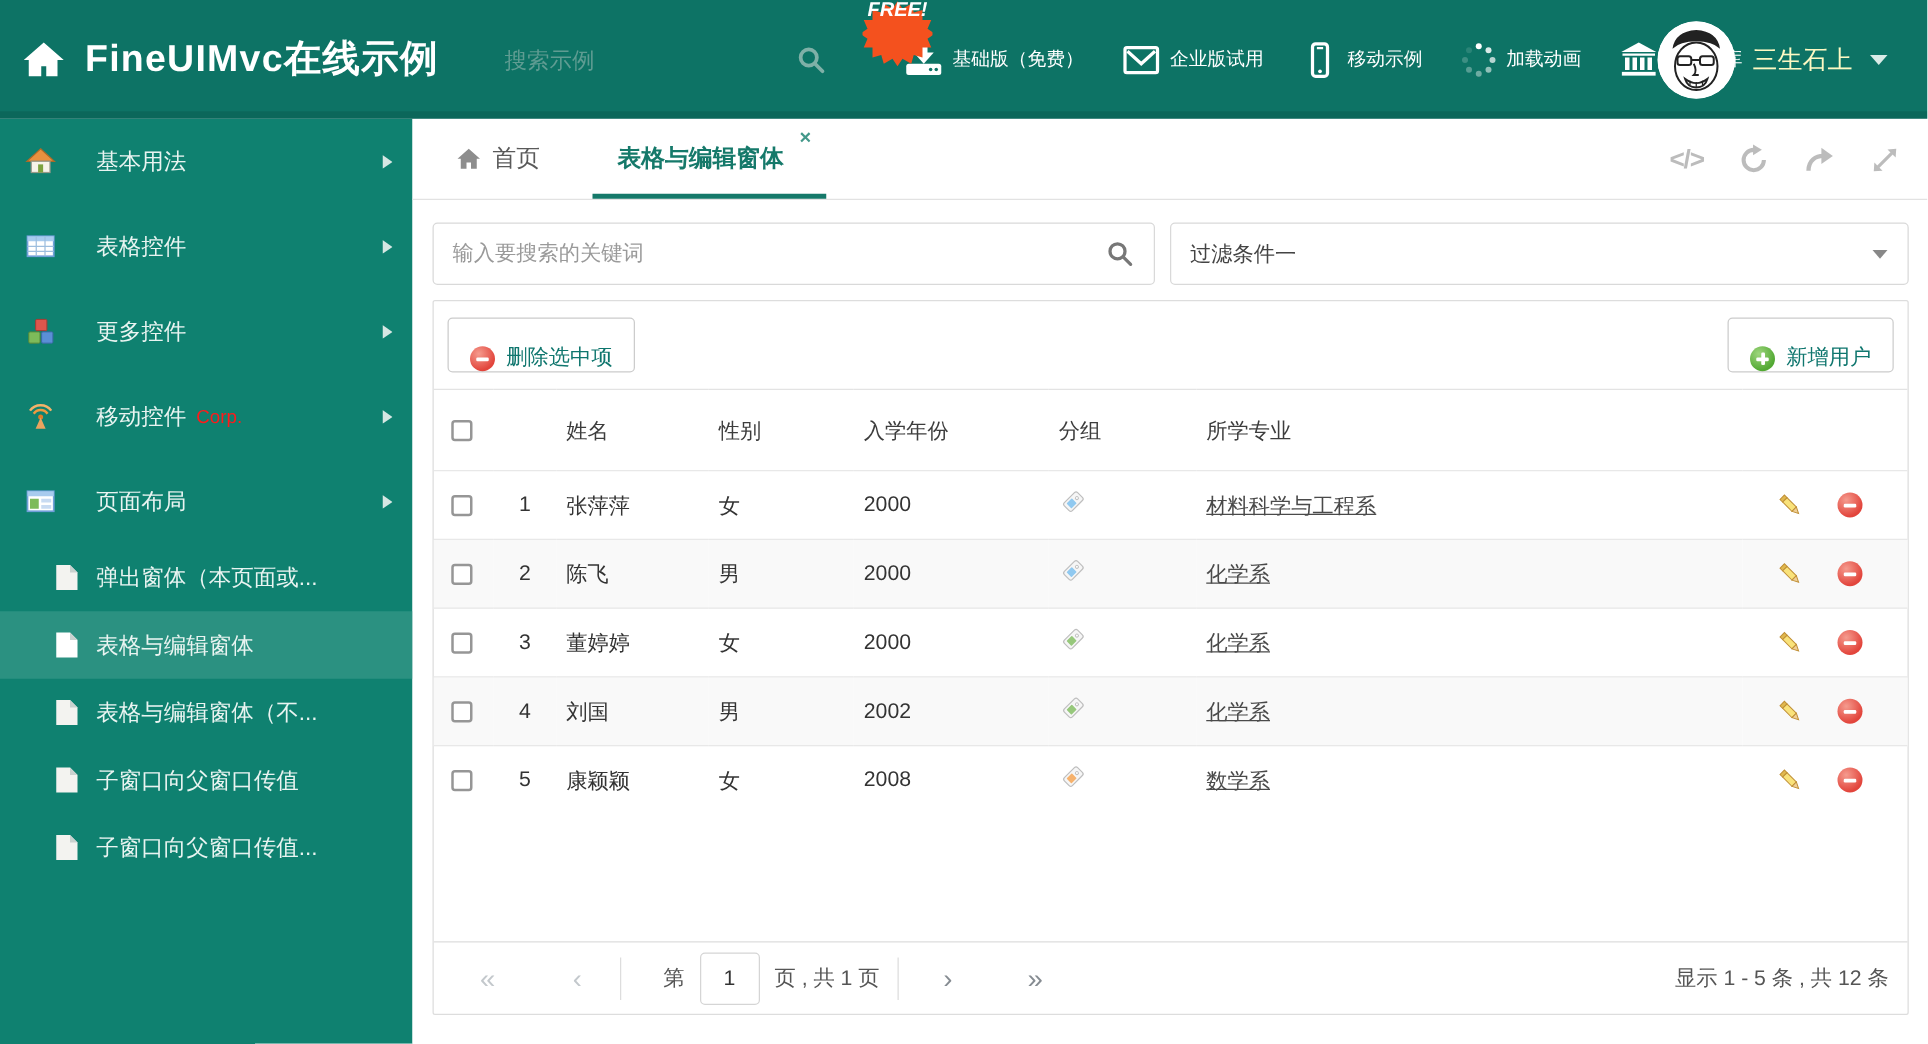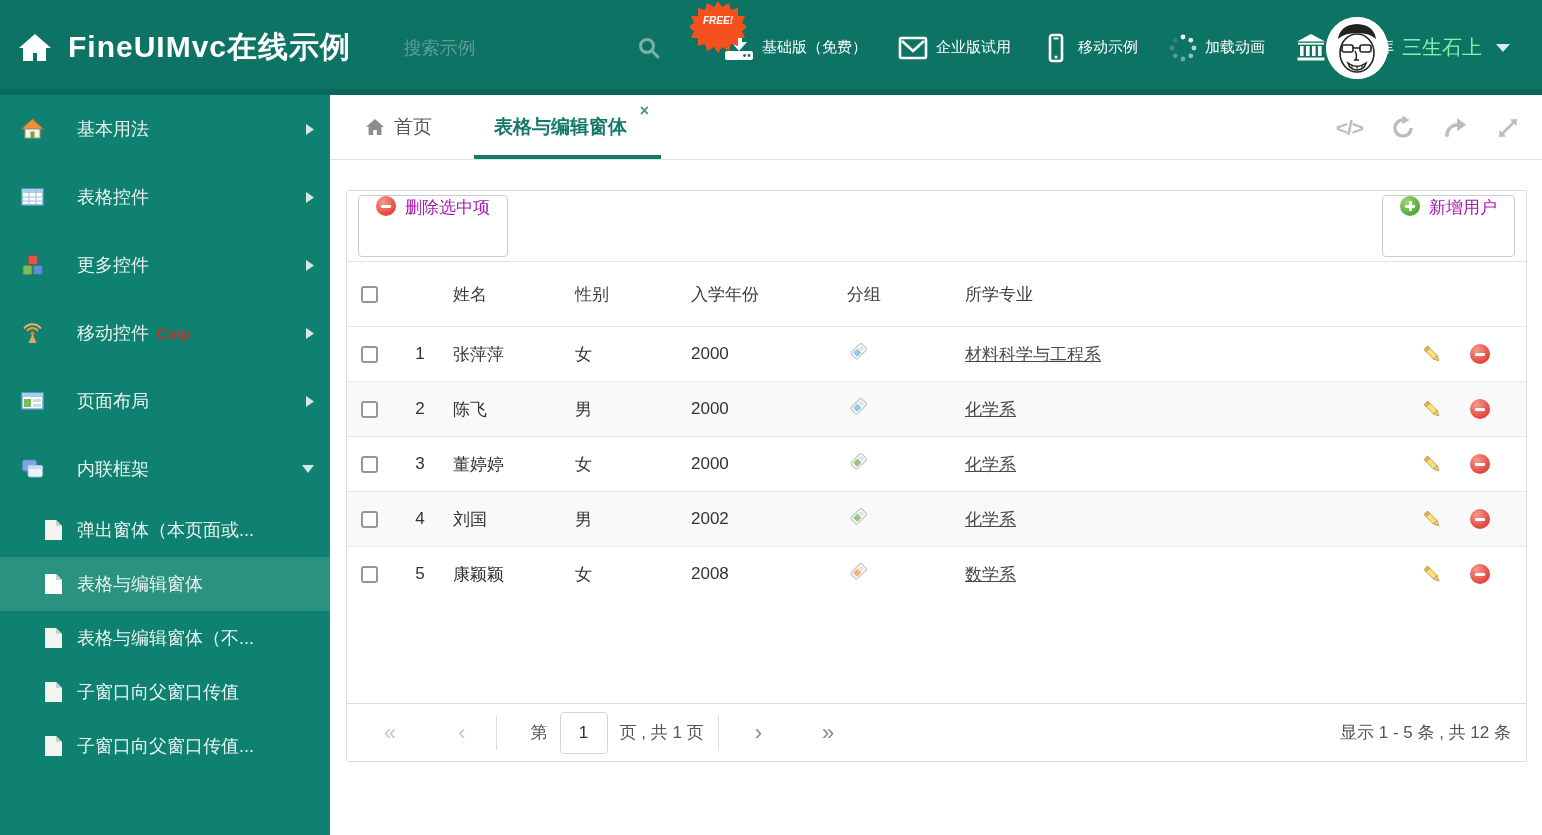--- a/index.html
+++ b/index.html
@@ -10,28 +10,28 @@
   
   .header { position:absolute; left:0; top:0; width:1542px; height:95px;
             background:#0d7365; box-shadow:inset 0 -6px rgba(0,0,0,.10); z-index:5; }
   .logo { position:absolute; left:18px; top:0; height:95px; display:flex; align-items:center; gap:16px; }
   .logo-text { color:#fff; font-size:30px; font-weight:bold; letter-spacing:1px; }
   .hsearch { position:absolute; left:425px; top:28px; width:215px; height:40px; display:flex; align-items:center;justify-content:center; }
   .hsearch input { flex:1; background:transparent; border:none; outline:none;
                    font-size:18px; color:#cfe5e0; font-family:inherit; }
   .hsearch input::placeholder { color:#5f9c92; }
   .free-badge { position:absolute; left:690px; top:0; width:56px; height:56px; z-index:6; }
-  .free-badge .free-txt { position:absolute; left:0; top:15px; width:56px; text-align:center;
-                          color:#fff; font-size:10px; font-weight:bold; font-style:italic; }
+  .free-badge .free-txt { position:absolute; left:0; top:0; width:56px; text-align:center;
+                          color:#fff; font-size:16px; font-weight:bold; font-style:italic; }
   .hnav { position:absolute; left:723px; top:0; height:95px; display:flex; align-items:center; gap:30px; }
   .hnav-item { display:flex; flex-direction:row; align-items:center; gap:7px; cursor:pointer; }
   .hnav-item .lbl { color:#fff; font-size:15px; white-space:nowrap; }
   .huser { position:absolute; right:32px; top:0; height:95px; display:flex; align-items:center; gap:14px; }
   .avatar { width:62px; height:62px; border-radius:50%; background:#fff; overflow:hidden; flex:none; }
-  .huser .uname { color:#86efac; font-size:20px; }
+  .huser .uname { color:#fef9c3; font-size:20px; }
   .caret-down-w { width:0; height:0; border-left:7px solid transparent; border-right:7px solid transparent;
                   border-top:8px solid #d9ebe7; }
 
   
   .sidebar { position:absolute; left:0; top:95px; width:330px; height:740px; background:#0f8170; }
   .side-item { height:68px; display:flex; align-items:center; padding:0 16px 0 20px; cursor:pointer; }
   .side-item .s-icon { width:26px; flex:none; display:flex; }
   .side-item .s-label { color:#e9f4f1; font-size:18px; margin-left:31px; white-space:nowrap; }
   .side-item .s-badge { color:#ff1a1a; font-size:15px; margin-left:8px; }
   .side-item .s-arrow { margin-left:auto; display:flex; }
@@ -65,22 +65,22 @@
   .search-box .s-mag { margin-right:15px; display:flex; }
   .select-box { flex:1; height:50px; border:1px solid #d9d9d9; border-radius:4px; position:relative;
                 display:flex; align-items:center; padding-left:15px; font-size:17px; color:#444; cursor:pointer; }
   .caret-down-g { position:absolute; right:16px; top:21px; width:0; height:0;
                   border-left:6px solid transparent; border-right:6px solid transparent; border-top:7px solid #888; }
 
   .panel { margin-top:12px; border:1px solid #ddd; border-radius:2px; height:572px;
            display:flex; flex-direction:column; background:#fff; }
   .panel-toolbar { height:70px; flex:none; display:flex; align-items:center; justify-content:space-between;
                    padding:0 11px; }
-  .btn { height:62px; display:inline-flex; align-items:flex-start; gap:9px; padding:0 17px;
-         border:1px solid #ccc; border-radius:4px; background:#fff; font-size:17px; color:#a21caf;
+  .btn { height:44px; display:inline-flex; align-items:flex-end; gap:9px; padding:0 17px;
+         border:1px solid #ccc; border-radius:4px; background:#fff; font-size:17px; color:#0f766e;
          font-family:inherit; cursor:pointer; }
   .ico-minus, .ico-plus { width:20px; height:20px; border-radius:50%; position:relative; flex:none; }
   .ico-minus { background:radial-gradient(circle at 35% 30%, #f59b8e, #e2453c 70%); }
   .ico-plus  { background:radial-gradient(circle at 35% 30%, #9ed67d, #53a934 70%); }
   .ico-minus::before, .ico-plus::before { content:""; position:absolute; left:5px; top:8.5px;
          width:10px; height:3px; background:#fff; border-radius:1px; }
   .ico-plus::after { content:""; position:absolute; left:8.5px; top:5px; width:3px; height:10px;
          background:#fff; border-radius:1px; }
 
   table.grid { width:100%; border-collapse:collapse; font-size:17px; color:#333; }
@@ -318,35 +318,20 @@
           </svg>
       </span>
       <span class="s-label">页面布局</span>
       <span class="s-arrow">
           <svg width="8" height="11" viewBox="0 0 8 11">
             <polygon points="0,0 8,5.5 0,11" fill="#d6e7e3"></polygon>
           </svg>
         </span>
     </div>
 
-    <div class="side-item">
-      <span class="s-icon">
-        <svg width="25" height="24" viewBox="0 0 24 24">
-            <rect x="2" y="3" width="14" height="11" rx="2" fill="#7ea7d8" stroke="#5d86b8" stroke-width="1"></rect>
-            <rect x="7.5" y="8.5" width="14.5" height="11.5" rx="2" fill="#eef4fb" stroke="#9bb8da" stroke-width="1"></rect>
-            <rect x="7.5" y="8.5" width="14.5" height="3.4" fill="#c8dbf2"></rect>
-          </svg>
-      </span>
-      <span class="s-label">内联框架</span>
-      <span class="s-arrow">
-          <svg width="12" height="8" viewBox="0 0 12 8">
-            <polygon points="0,0 12,0 6,8" fill="#d6e7e3"></polygon>
-          </svg>
-        </span>
-    </div>
 
     <div class="sub-item">
       <span class="s-icon">
         <svg width="19" height="22" viewBox="0 0 19 22">
             <path d="M1 1 h11 l6 6 v14 H1 Z" fill="#f3f3f0"></path>
             <path d="M12 1 l6 6 h-6 z" fill="#c9d2cf"></path>
           </svg>
       </span>
       <span class="s-label">弹出窗体（本页面或...</span>
     </div>
@@ -427,20 +412,35 @@
               <line x1="6.5" y1="17.5" x2="17.5" y2="6.5" stroke="#bcbcbc" stroke-width="2.6"></line>
               <polygon points="14,3.5 21,3 20.5,10" fill="#bcbcbc"></polygon>
               <polygon points="3.5,14 3,21 10,20.5" fill="#bcbcbc"></polygon>
             </svg>
         </span>
       </div>
     </div>
 
     <div class="content">
 
+      <div class="filter-row">
+        <div class="search-box">
+          <input placeholder="输入要搜索的关键词" style="">
+          <span class="s-mag">
+            <svg width="24" height="24" viewBox="0 0 24 24">
+                <circle cx="10" cy="10" r="6" fill="none" stroke="#777" stroke-width="2.6"></circle>
+                <line x1="14.5" y1="14.5" x2="20.5" y2="20.5" stroke="#777" stroke-width="2.6" stroke-linecap="round"></line>
+              </svg>
+          </span>
+        </div>
+        <div class="select-box">
+          <span>过滤条件一</span>
+          <span class="caret-down-g"></span>
+        </div>
+      </div>
 
       <div class="panel">
 
         <div class="panel-toolbar">
           <button class="btn">
             <span class="ico-minus"></span>
             <span>删除选中项</span>
           </button>
           <button class="btn">
             <span class="ico-plus"></span>

